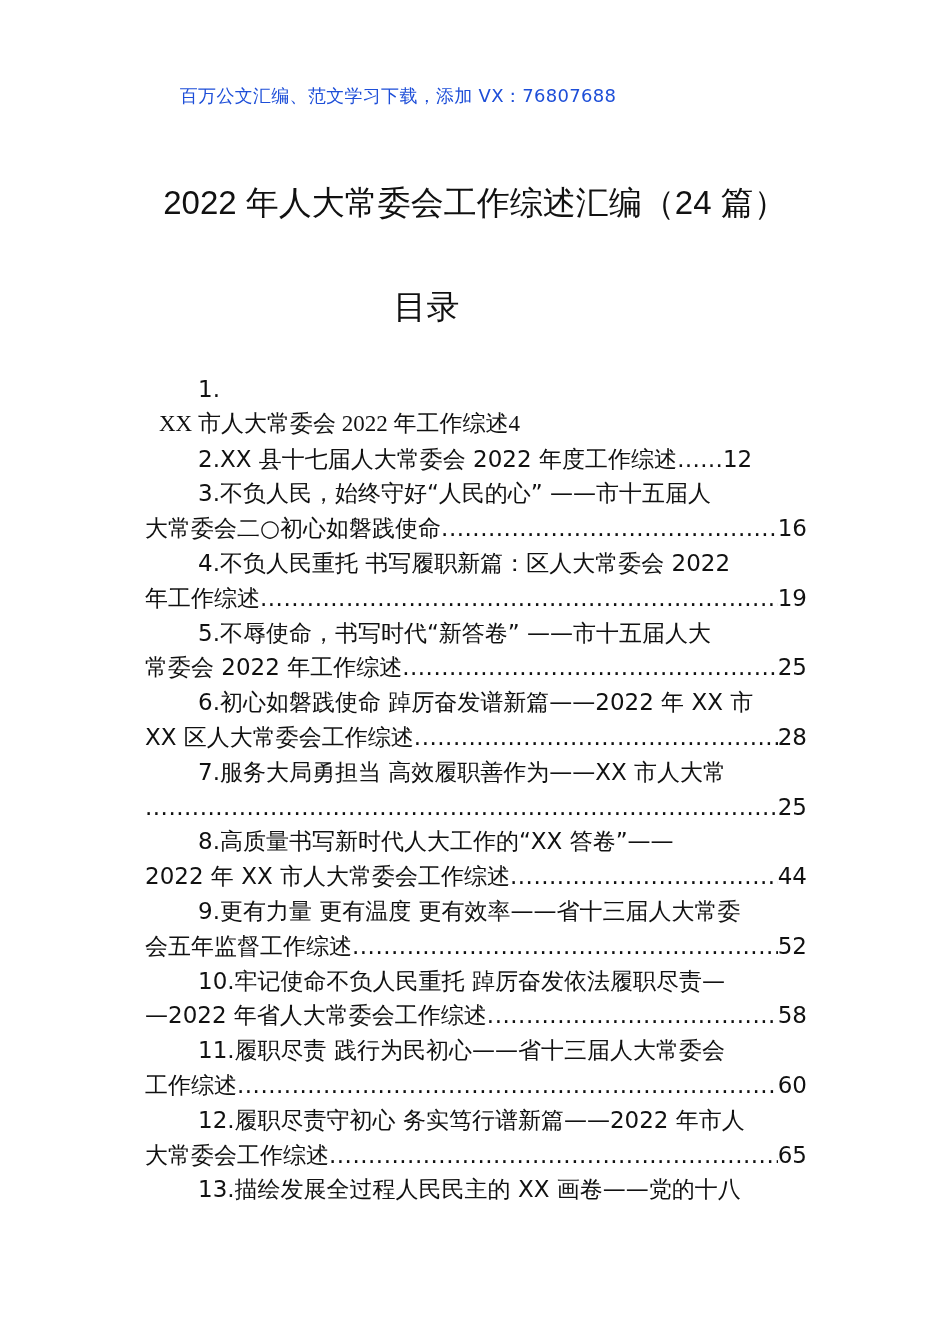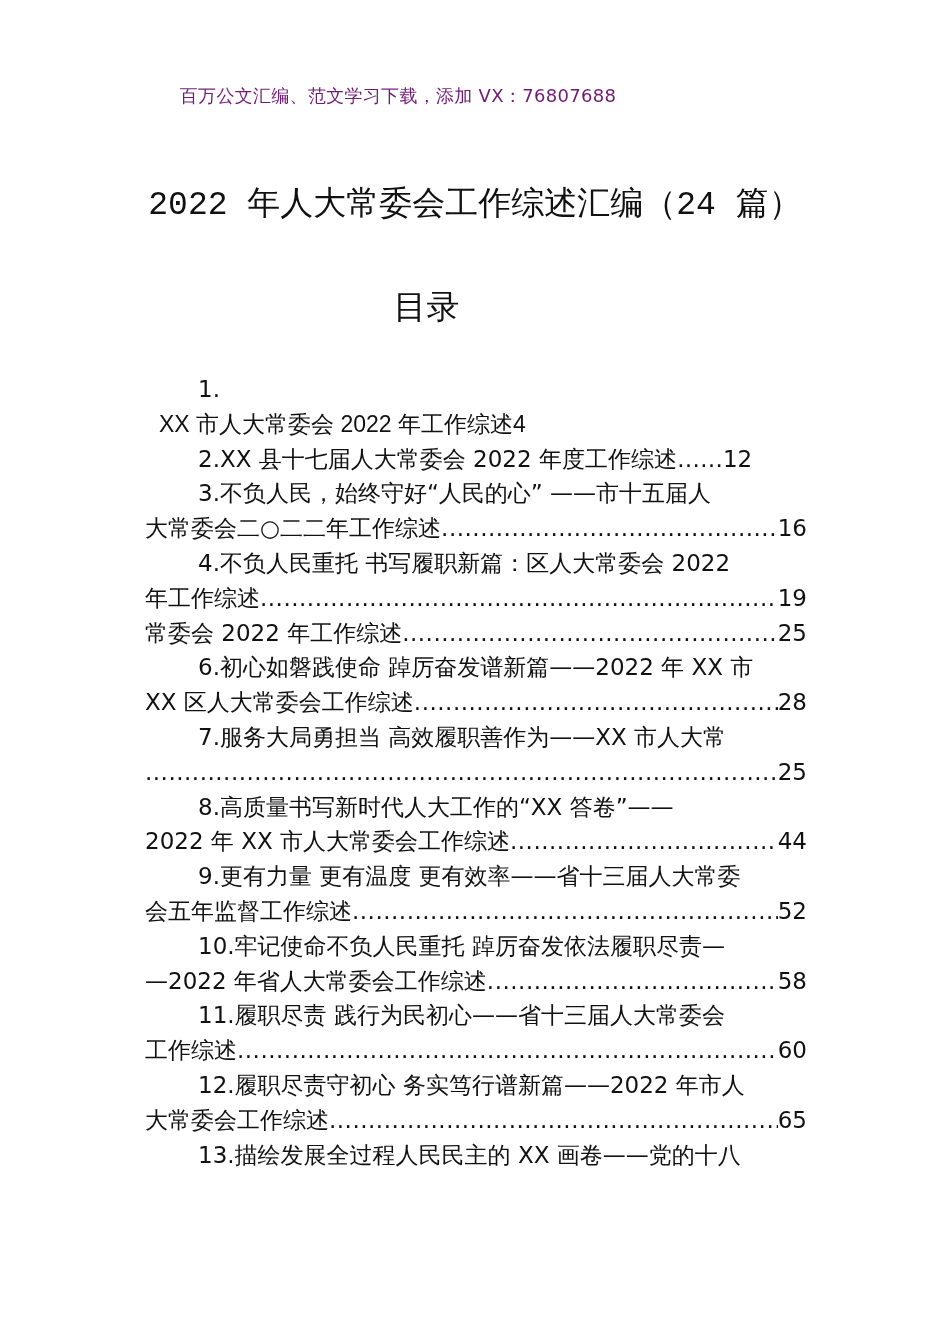--- a/index.html
+++ b/index.html
@@ -1,31 +1,31 @@
 <!DOCTYPE html>
 <html><head>
   <meta charset="utf-8">
   <style>
     html, body { margin: 0; padding: 0; background: #ffffff; }
     body { width: 950px; height: 1344px; position: relative; overflow: hidden;
       font-family: "DejaVu Sans", "Liberation Sans", sans-serif; color: #111; }
     .header-note { position: absolute; top: 84px; left: 0; width: 796px; text-align: center;
-      color: #701a75; font-size: 18px; letter-spacing: 0.3px; }
+      color: #1d4ed8; font-size: 18px; letter-spacing: 0.3px; }
     .doc-title { position: absolute; top: 181px; left: 0; width: 950px; text-align: center;
-      font-family: Liberation Mono, monospace; font-size: 33px; color: #111; }
+      font-family: Liberation Sans, sans-serif; font-size: 33px; color: #111; }
     .toc-title { position: absolute; top: 285px; left: 0; width: 853px; text-align: center;
       font-size: 33px; color: #111; }
     .toc { position: absolute; top: 372px; left: 145px; width: 662px; font-size: 23px; line-height: 34.8px; }
     .line { white-space: nowrap; height: 34.8px; display: flex; }
     .indent { padding-left: 53px; align-items: center; }
     .line .txt { flex: 0 0 auto; }
     .line .leader { flex: 1 1 auto; overflow: hidden; letter-spacing: 0.5px; }
     .line .leader::after { content: "................................................................................................................"; }
     .line .pg { flex: 0 0 auto; }
-    .serif { font-family: Liberation Sans, sans-serif; }
+    .serif { font-family: Liberation Serif, serif; }
     .first-head { padding-left: 53px; }
     .first-body { padding-left: 14px; }
   </style>
 </head>
 <body>
 
 <div class="header-note">百万公文汇编、范文学习下载，添加 VX：76807688</div>
 <div class="doc-title">2022 年人大常委会工作综述汇编（24 篇）</div>
 <div class="toc-title">目录</div>
 
@@ -38,34 +38,37 @@
     </div>
 
   <div class="line indent">
       <span class="txt">2.XX 县十七届人大常委会 2022 年度工作综述……12</span>
     </div>
 
   <div class="line indent">
       <span class="txt">3.不负人民，始终守好“人民的心” ——市十五届人</span>
     </div>
   <div class="line">
-      <span class="txt">大常委会二○二二年工作综述</span>
+      <span class="txt">大常委会二○初心如磐践使命</span>
       <span class="leader"></span>
       <span class="pg">16</span>
     </div>
 
   <div class="line indent">
       <span class="txt">4.不负人民重托 书写履职新篇：区人大常委会 2022</span>
     </div>
   <div class="line">
       <span class="txt">年工作综述</span>
       <span class="leader"></span>
       <span class="pg">19</span>
     </div>
 
+  <div class="line indent">
+      <span class="txt">5.不辱使命，书写时代“新答卷” ——市十五届人大</span>
+    </div>
   <div class="line">
       <span class="txt">常委会 2022 年工作综述</span>
       <span class="leader"></span>
       <span class="pg">25</span>
     </div>
 
   <div class="line indent">
       <span class="txt">6.初心如磐践使命 踔厉奋发谱新篇——2022 年 XX 市</span>
     </div>
   <div class="line">

